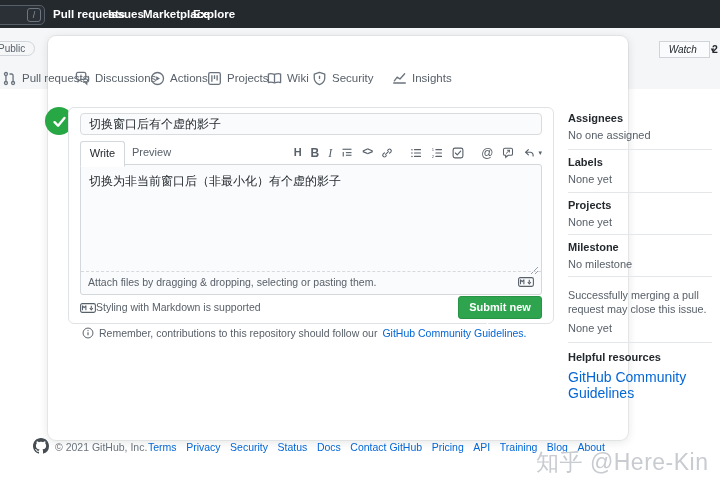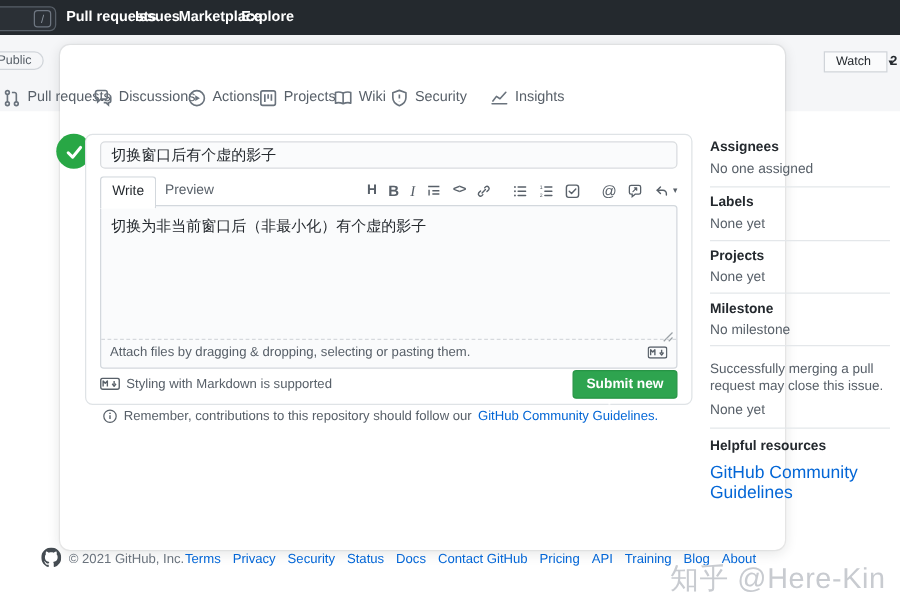--- a/index.html
+++ b/index.html
@@ -15,21 +15,21 @@
   
   .band{left:0;top:28px;width:720px;height:61px;background:#f5f6f8;z-index:1;}
   .public-badge{left:-12px;top:41px;padding:1px 9px;border:1px solid #d1d5da;border-radius:10px;
                 font-size:10px;color:#586069;z-index:3;}
   
   .tabrow{z-index:6;top:67px;height:22px;display:flex;align-items:center;gap:5px;color:#586069;
           font-size:11.5px;white-space:nowrap;cursor:pointer;}
   .tabrow svg{flex:0 0 auto;}
   .watch-btn{left:659px;top:41px;width:49px;height:15px;z-index:6;background:#fafbfc;
              border:1px solid #d0d4d9;border-radius:0;display:flex;align-items:center;
-             justify-content:center;gap:14px;font-size:10px;color:#24292e;cursor:pointer;}
+             justify-content:center;gap:14px;font-size:10px;color:#24292e;cursor:pointer;font-style:italic;}
   .watch-count{left:712px;top:43px;width:8px;overflow:hidden;font-size:10.5px;font-weight:bold;z-index:6;}
   
   .card{left:48px;top:36px;width:580px;height:404px;background:#fff;border-radius:8px;z-index:2;
         box-shadow:0 0 0 1px rgba(27,31,35,.06),0 2px 10px rgba(27,31,35,.12);}
   
   .avatar-check{left:-3px;top:71px;width:28px;height:28px;border-radius:50%;background:#28a745;
                 display:flex;align-items:center;justify-content:center;}
   .form-box{left:20px;top:71px;width:484px;height:215px;border:1px solid #dfe3e6;border-radius:6px;background:#fff;}
   .title-input{left:11px;top:5px;width:444px;height:20px;background:#fafbfc;border:1px solid #d9dcdf;
                border-radius:4px;font-size:12px;color:#24292e;padding:0 8px;outline:none;
@@ -49,21 +49,21 @@
   .tb-at{font-size:12px;}
   .gap-l{margin-left:8px;}
   .textbox{left:0;top:23px;width:460px;height:129px;border:1px solid #d3d8dd;border-radius:0 3px 3px 3px;background:#fafbfc;}
   .body-area{left:0;top:0;width:444px;height:90px;background:transparent;border:none;resize:none;outline:none;
              padding:8px;font-size:12px;color:#24292e;font-family:"Liberation Sans","DejaVu Sans",sans-serif;}
   .gripper{right:2px;top:96px;cursor:nwse-resize;}
   .attach-row{left:0;top:106px;width:460px;height:21px;border-top:1px dashed #d6d9dd;display:flex;
               align-items:center;justify-content:space-between;padding:0 7px;box-sizing:border-box;
               font-size:10.5px;color:#586069;cursor:pointer;}
   .md-row{left:11px;top:188px;width:462px;height:22px;display:flex;align-items:center;justify-content:space-between;}
-  .md-hint{display:flex;align-items:center;gap:5px;font-size:10.5px;color:#586069;cursor:pointer;}
+  .md-hint{display:flex;align-items:flex-end;gap:0;font-size:10.5px;color:#586069;cursor:pointer;}
   .submit-btn{width:82px;height:21px;background:#2ea44f;border:1px solid #279445;border-radius:3px;color:#fff;
               font-size:11px;font-weight:bold;text-align:center;line-height:20px;cursor:pointer;}
   .note{left:34px;top:291px;display:flex;align-items:center;gap:5px;font-size:10.5px;color:#586069;white-space:nowrap;}
   .note a{color:#0366d6;text-decoration:none;cursor:pointer;}
   
   .sidebar{left:568px;top:106px;width:144px;z-index:5;}
   .sb-title{font-size:11px;font-weight:bold;color:#24292e;}
   .sb-val{font-size:11px;color:#586069;margin-top:5px;}
   .sb-desc{font-size:10.8px;color:#586069;line-height:1.32;margin-top:5px;}
   .sb-link{font-size:14px;color:#0366d6;margin-top:6px;cursor:pointer;}

